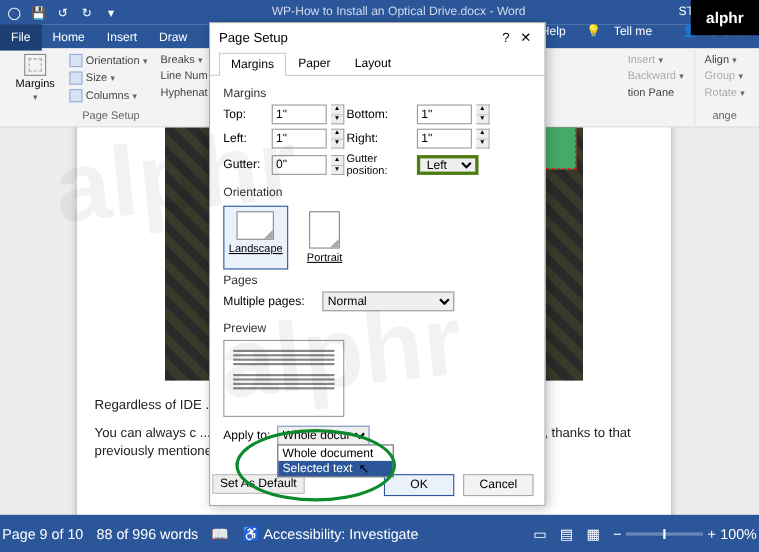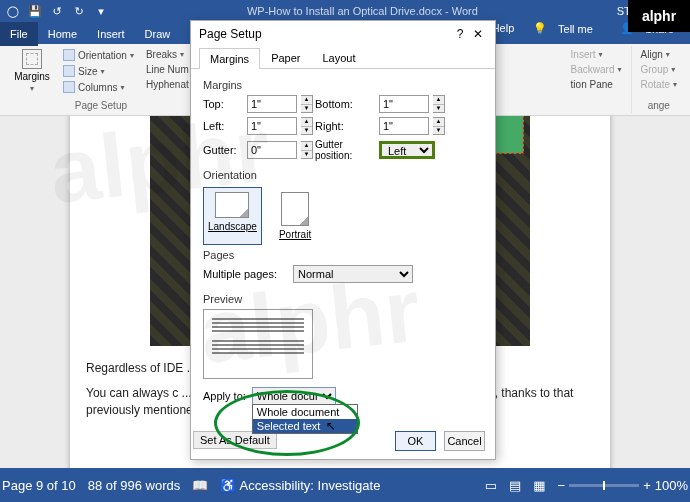--- a/index.html
+++ b/index.html
@@ -76,21 +76,21 @@
 .apply-row .combo { position:relative; width:84px; }
 .apply-row .combo select { width:100%; height:18px; border:1px solid #7a95c4; font-size:11px; }
 .dropdown { position:absolute; top:17px; left:0; width:106px; border:1px solid #666; background:#fff; z-index:20; }
 .dropdown .opt { padding:1px 4px; font-size:11px; }
 .dropdown .opt.hl { background:#2b579a; color:#fff; }
 .cursor-arrow { position:absolute; left:74px; top:32px; font-size:12px; z-index:21; color:#000; pointer-events:none; }
 
 .dlg-footer { position:absolute; bottom:8px; left:2px; right:10px; display:flex; gap:8px; align-items:flex-start; }
 .dlg-footer .setdef { font-size:11px; background:#eee; border:1px solid #bbb; padding:2px 6px; cursor:pointer; }
 .dlg-footer .sp { flex:1; }
-.dlg-footer button { width:41px; height:20px; border:1px solid #aaa; background:#f3f3f3; font-size:11px; cursor:pointer; }
+.dlg-footer button { width:64px; height:20px; border:1px solid #aaa; background:#f3f3f3; font-size:11px; cursor:pointer; }
 .dlg-footer button.primary { border:1px solid #2b579a; background:#eaf1fb; }
 
 .highlight-oval { position:absolute; left:214px; top:390px; width:146px; height:66px; border:3px solid #0a8a2a; border-radius:50%; z-index:15; pointer-events:none; }
 
 
 .statusbar { position:absolute; bottom:0; left:0; right:0; height:34px; background:#2b579a; color:#fff; font-size:13px; display:flex; align-items:center; padding:0 2px; gap:12px; }
 .statusbar .sp { flex:1; }
 .statusbar .zoom { display:flex; align-items:center; gap:4px; }
 .zoom-track { width:70px; height:3px; background:#6a86b8; position:relative; }
 .zoom-thumb { position:absolute; left:34px; top:-3px; width:2px; height:9px; background:#fff; }

